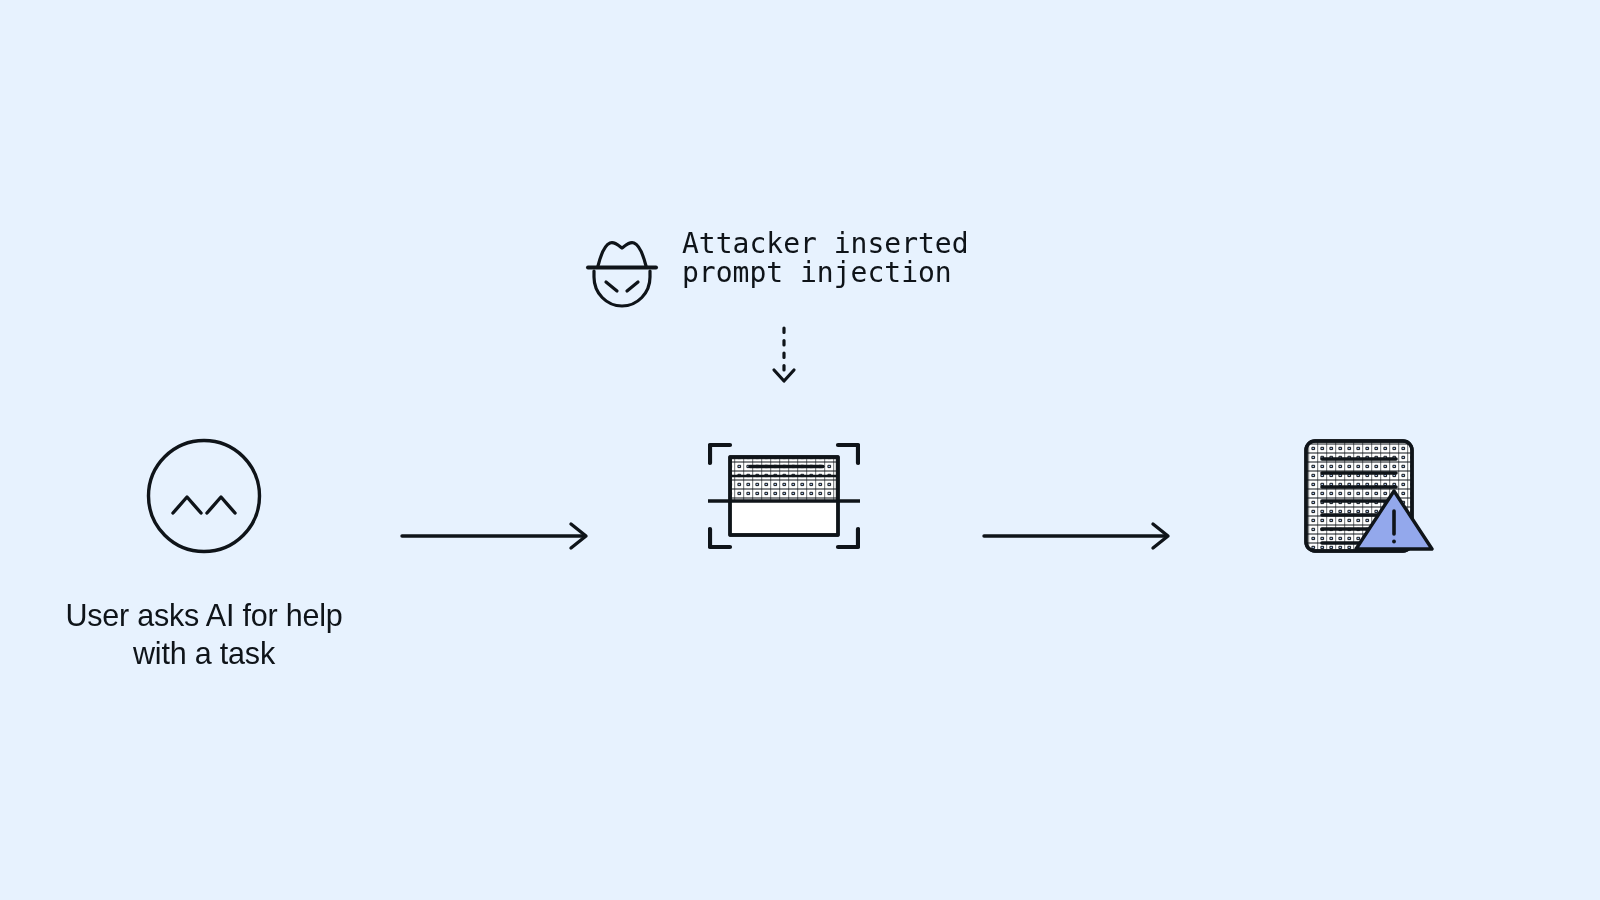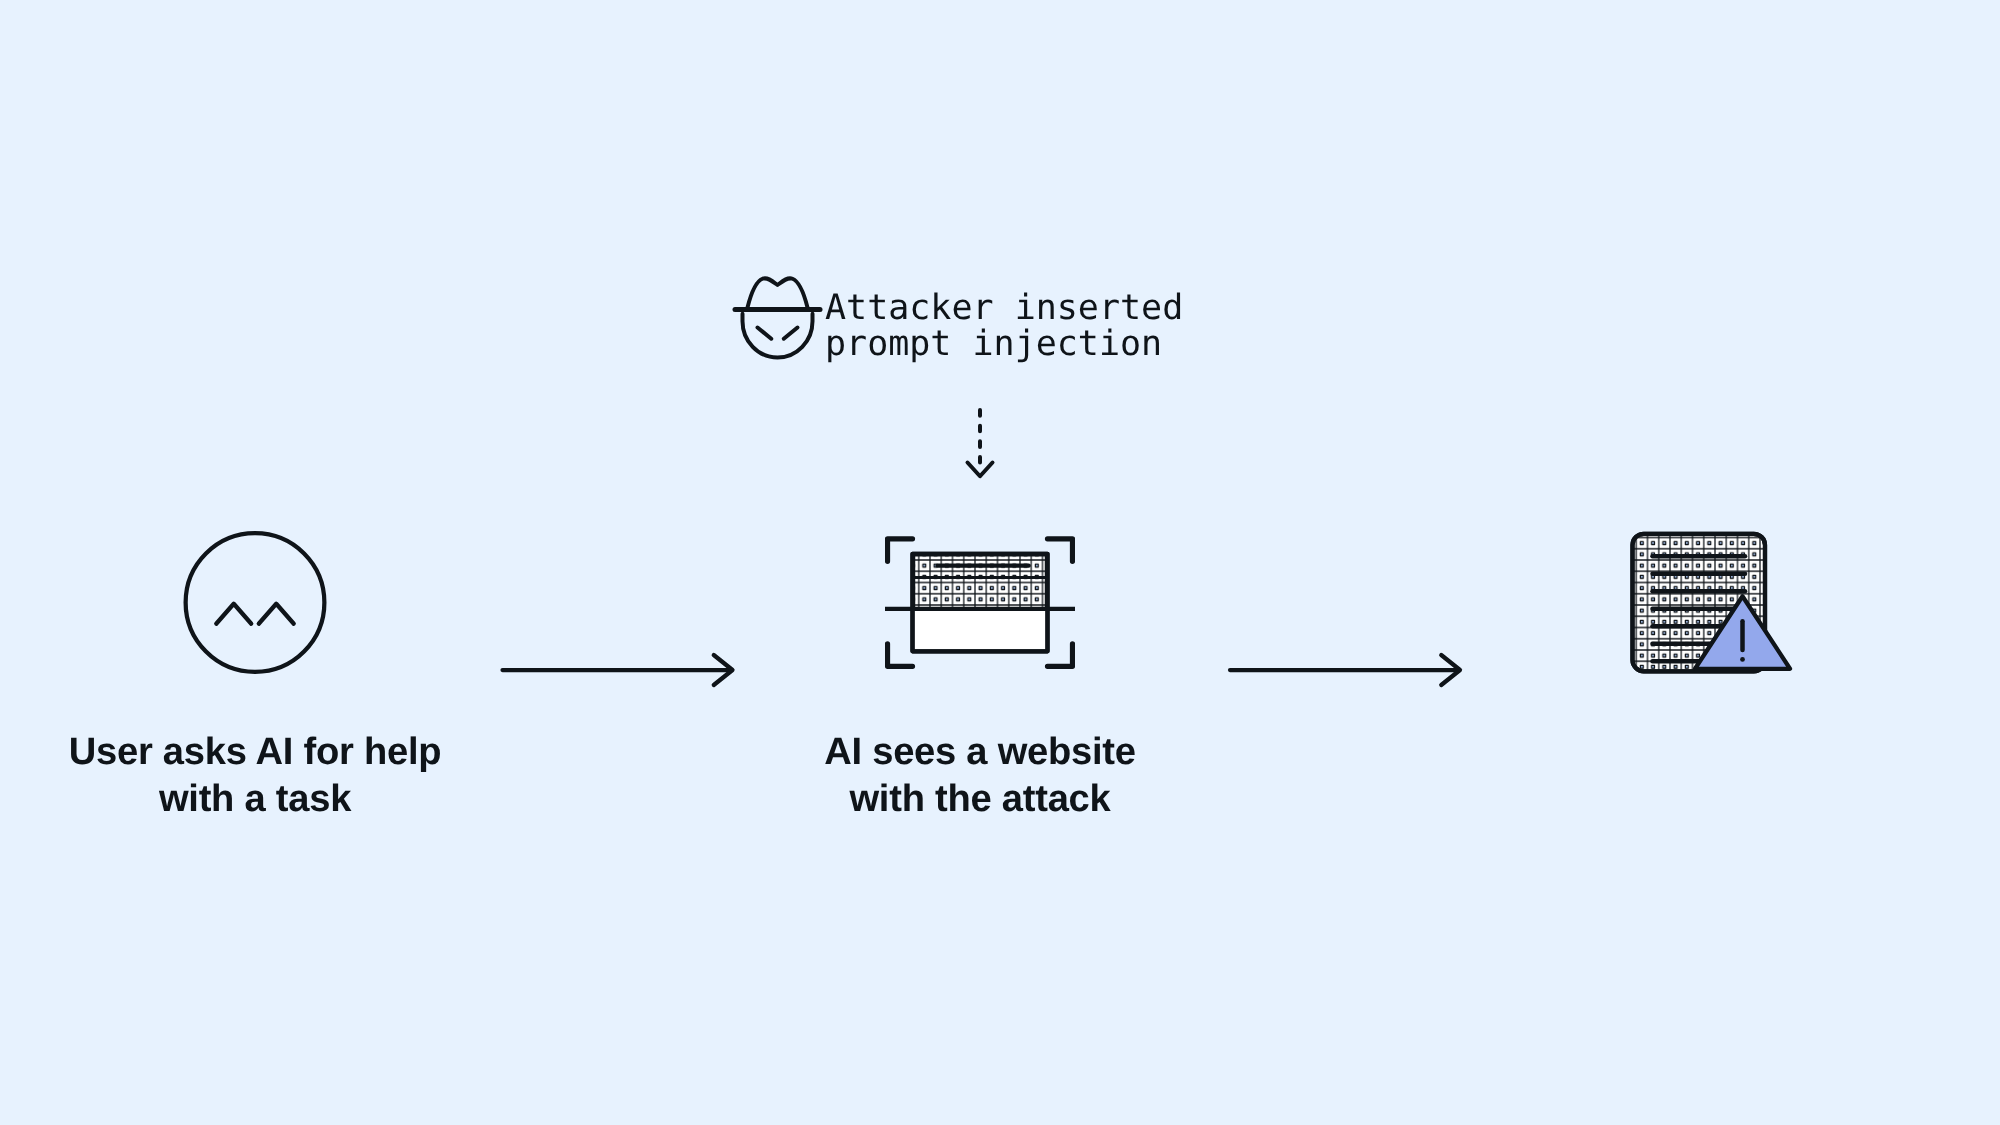--- a/index.html
+++ b/index.html
@@ -19,23 +19,24 @@
     position: absolute;
     inset: 0;
     width: 1600px;
     height: 900px;
   }
 
   
   .attacker-callout {
     position: absolute;
     left: 584px;
-    top: 210px;
+    top: 230px;
     display: flex;
-    align-items: flex-end;
+    align-items: flex-start;
+    gap: 22px;
   }
   .attacker-icon {
     width: 76px;
     height: 80px;
     flex: 0 0 auto;
   }
   .attacker-text {
     font-family: "DejaVu Sans Mono", "Liberation Mono", monospace;
     font-size: 28px;
     line-height: 1.03;
@@ -51,24 +52,23 @@
     left: 762px;
     top: 326px;
     width: 44px;
     height: 64px;
   }
 
   
   .steps-row {
     position: absolute;
     left: 0;
-    top: 420px;
+    top: 434px;
     width: 1440px;
     height: 260px;
-    font-weight: bold;
   }
 
   .step {
     position: absolute;
     width: 420px;
     text-align: center;
   }
   .step-1 { left: -6px; }
   .step-2 { left: 574px; }
   .step-3 { left: 1158px; }
@@ -184,22 +184,20 @@
             <line x1="23.7" y1="41" x2="128.3" y2="41" stroke="#0f1419" stroke-width="2.4"></line>
 
             <line x1="42" y1="31.5" x2="115" y2="31.5" stroke="#0f1419" stroke-width="3.4"></line>
 
             <rect x="22" y="22" width="108" height="78" fill="none" stroke="#0f1419" stroke-width="3.4"></rect>
 
             <line x1="0" y1="66" x2="152" y2="66" stroke="#0f1419" stroke-width="3.4"></line>
           </svg>
         </span>
       </div>
-      <div class="step-label">AI sees a website
-with the attack</div>
     </div>
 
     <div class="step step-3">
       <div class="step-icon-wrap">
         <span>
           <svg viewBox="0 0 136 122" width="136" height="122" fill="none" stroke="#0f1419" stroke-linecap="round" stroke-linejoin="round">
             <defs>
               <pattern id="dots-doc" width="9" height="9" patternUnits="userSpaceOnUse">
                 <rect x="0" y="0" width="9" height="9" fill="#ffffff"></rect>
                 <rect x="3.3" y="3.3" width="2.3" height="2.3" fill="#a8c4f0"></rect>

